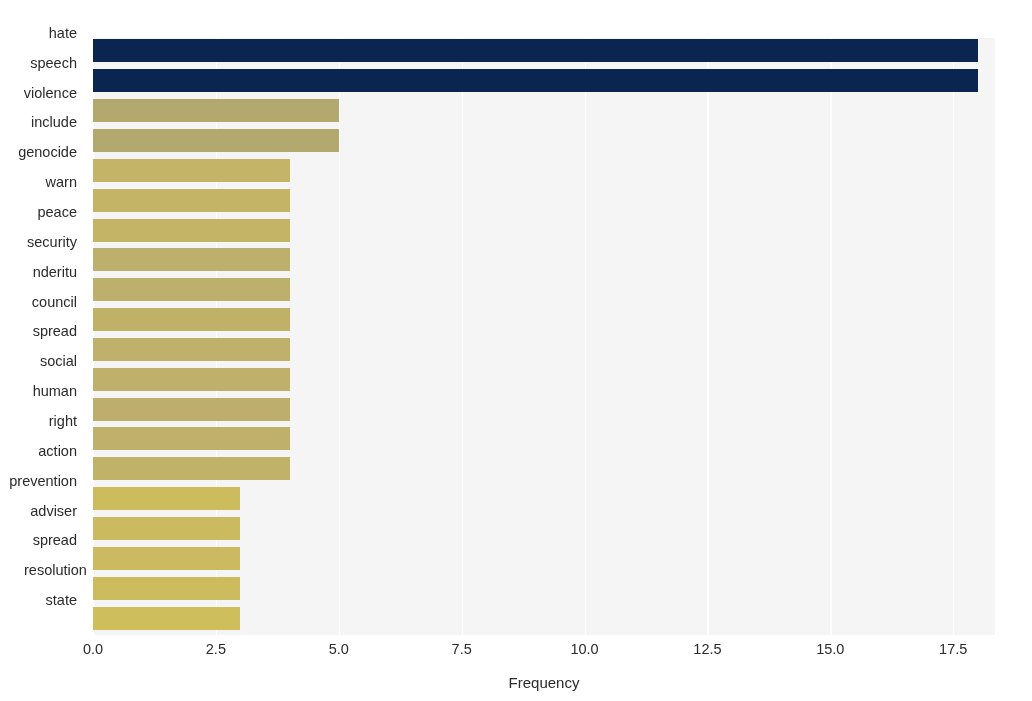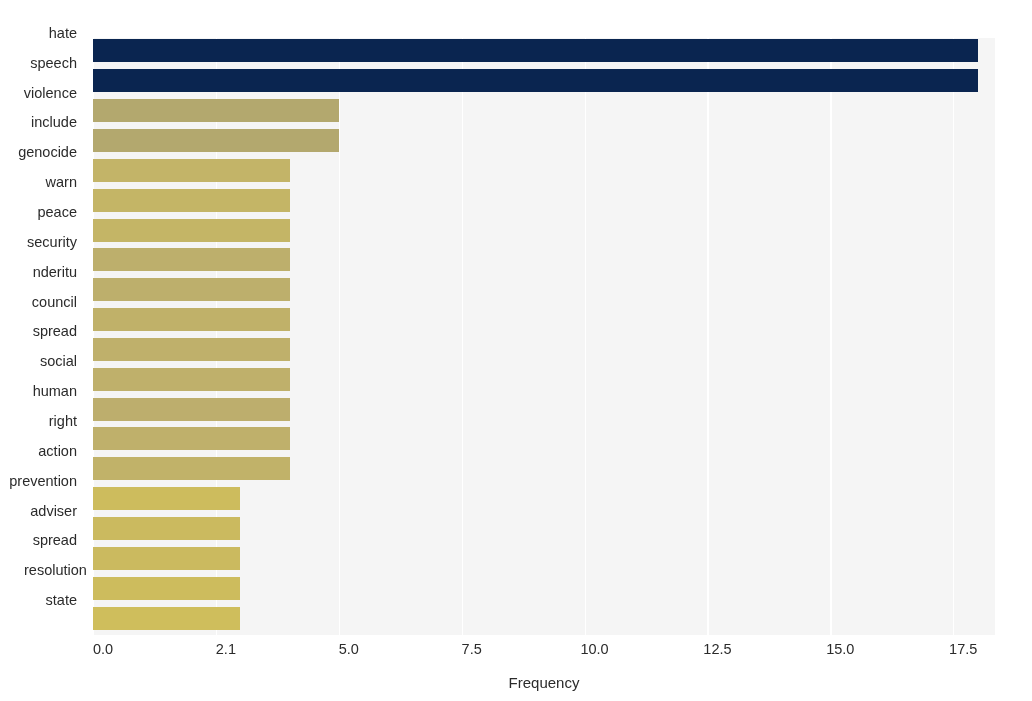--- a/index.html
+++ b/index.html
@@ -94,21 +94,20 @@
     width: 902px;
     height: 24px;
   }
   #x-labels .xtick {
     position: absolute;
     top: 0;
     font-size: 14.5px;
     color: #2b2b2b;
     transform: translateX(-50%);
     white-space: nowrap;
-    margin-left: 10px;
   }
 
   #x-axis-label {
     position: absolute;
     left: 93px;
     top: 674px;
     width: 902px;
     text-align: center;
     font-size: 15px;
     color: #2b2b2b;
@@ -173,21 +172,21 @@
       <div class="ytick" style="top: 430.825px;">action</div>
       <div class="ytick" style="top: 460.675px;">prevention</div>
       <div class="ytick" style="top: 490.525px;">adviser</div>
       <div class="ytick" style="top: 520.375px;">spread</div>
       <div class="ytick" style="top: 550.225px; padding-left: 24px;">resolution</div>
       <div class="ytick" style="top: 580.075px;">state</div>
     </div>
 
   <div id="x-labels">
       <div class="xtick" style="left: 0px;">0.0</div>
-      <div class="xtick" style="left: 122.888px;">2.1</div>
+      <div class="xtick" style="left: 122.888px;">2.5</div>
       <div class="xtick" style="left: 245.777px;">5.0</div>
       <div class="xtick" style="left: 368.665px;">7.5</div>
       <div class="xtick" style="left: 491.553px;">10.0</div>
       <div class="xtick" style="left: 614.441px;">12.5</div>
       <div class="xtick" style="left: 737.33px;">15.0</div>
       <div class="xtick" style="left: 860.218px;">17.5</div>
     </div>
 
   <div id="x-axis-label">Frequency</div>
 

